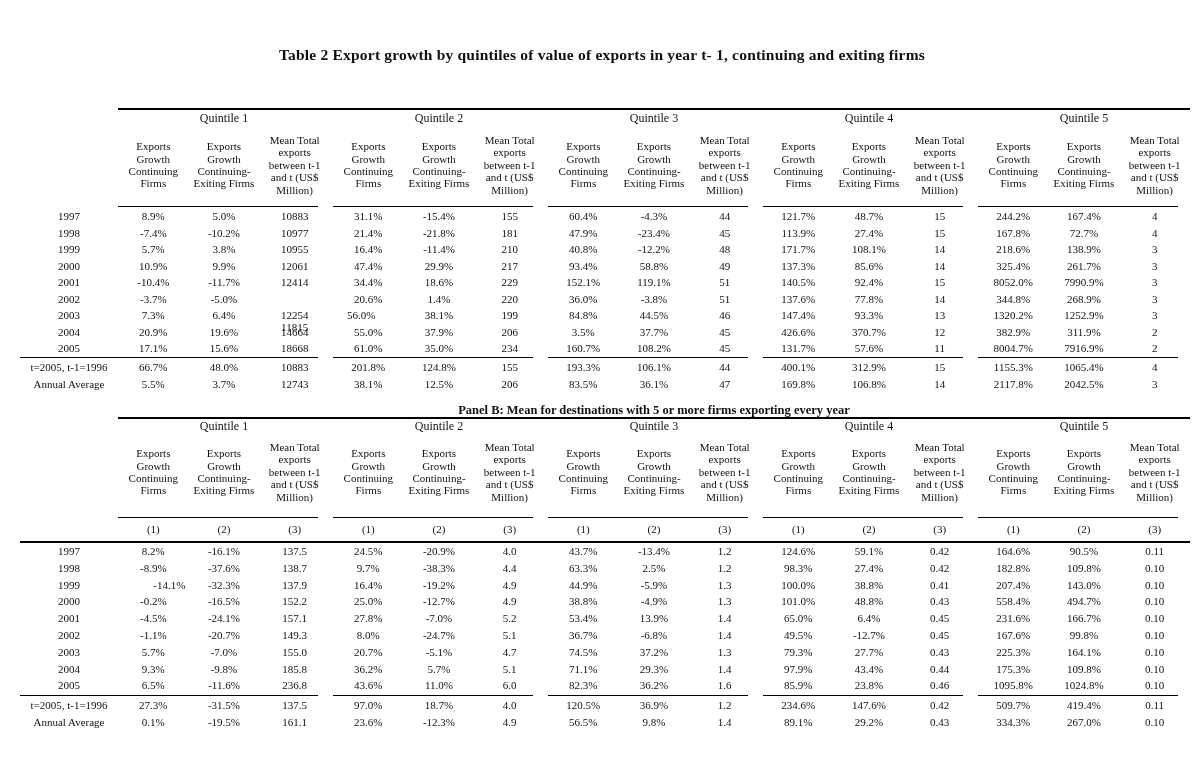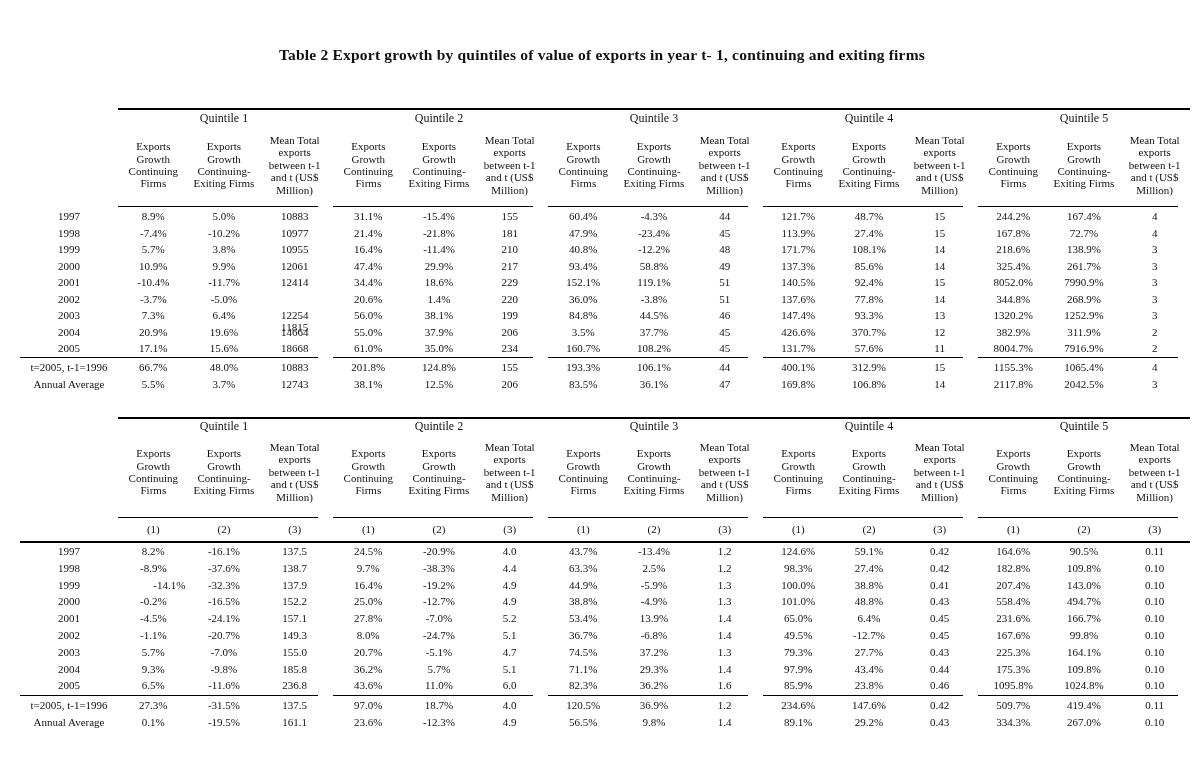--- a/index.html
+++ b/index.html
@@ -184,21 +184,21 @@
       <div class="cell" style="left: 763px; top: 198.5px; width: 70.6667px; height: 16.5px; line-height: 16.5px;">137.6%</div>
       <div class="cell" style="left: 833.667px; top: 198.5px; width: 70.6667px; height: 16.5px; line-height: 16.5px;">77.8%</div>
       <div class="cell" style="left: 904.333px; top: 198.5px; width: 70.6667px; height: 16.5px; line-height: 16.5px;">14</div>
       <div class="cell" style="left: 978px; top: 198.5px; width: 70.6667px; height: 16.5px; line-height: 16.5px;">344.8%</div>
       <div class="cell" style="left: 1048.67px; top: 198.5px; width: 70.6667px; height: 16.5px; line-height: 16.5px;">268.9%</div>
       <div class="cell" style="left: 1119.33px; top: 198.5px; width: 70.6667px; height: 16.5px; line-height: 16.5px;">3</div>
       <div class="rlabel" style="left: 20px; top: 215px; width: 98px; height: 16.5px; line-height: 16.5px;">2003</div>
       <div class="cell" style="left: 118px; top: 215px; width: 70.6667px; height: 16.5px; line-height: 16.5px;">7.3%</div>
       <div class="cell" style="left: 188.667px; top: 215px; width: 70.6667px; height: 16.5px; line-height: 16.5px;">6.4%</div>
       <div class="cell" style="left: 259.333px; top: 215px; width: 70.6667px; height: 16.5px; line-height: 16.5px;">12254</div>
-      <div class="cell" style="left: 333px; top: 215px; width: 70.6667px; height: 16.5px; line-height: 16.5px;">56.0%</div>
+      <div class="cell" style="left: 326px; top: 215px; width: 70.6667px; height: 16.5px; line-height: 16.5px;">56.0%</div>
       <div class="cell" style="left: 403.667px; top: 215px; width: 70.6667px; height: 16.5px; line-height: 16.5px;">38.1%</div>
       <div class="cell" style="left: 474.333px; top: 215px; width: 70.6667px; height: 16.5px; line-height: 16.5px;">199</div>
       <div class="cell" style="left: 548px; top: 215px; width: 70.6667px; height: 16.5px; line-height: 16.5px;">84.8%</div>
       <div class="cell" style="left: 618.667px; top: 215px; width: 70.6667px; height: 16.5px; line-height: 16.5px;">44.5%</div>
       <div class="cell" style="left: 689.333px; top: 215px; width: 70.6667px; height: 16.5px; line-height: 16.5px;">46</div>
       <div class="cell" style="left: 763px; top: 215px; width: 70.6667px; height: 16.5px; line-height: 16.5px;">147.4%</div>
       <div class="cell" style="left: 833.667px; top: 215px; width: 70.6667px; height: 16.5px; line-height: 16.5px;">93.3%</div>
       <div class="cell" style="left: 904.333px; top: 215px; width: 70.6667px; height: 16.5px; line-height: 16.5px;">13</div>
       <div class="cell" style="left: 978px; top: 215px; width: 70.6667px; height: 16.5px; line-height: 16.5px;">1320.2%</div>
       <div class="cell" style="left: 1048.67px; top: 215px; width: 70.6667px; height: 16.5px; line-height: 16.5px;">1252.9%</div>
@@ -267,20 +267,21 @@
       <div class="cell" style="left: 618.667px; top: 283.5px; width: 70.6667px; height: 16.5px; line-height: 16.5px;">36.1%</div>
       <div class="cell" style="left: 689.333px; top: 283.5px; width: 70.6667px; height: 16.5px; line-height: 16.5px;">47</div>
       <div class="cell" style="left: 763px; top: 283.5px; width: 70.6667px; height: 16.5px; line-height: 16.5px;">169.8%</div>
       <div class="cell" style="left: 833.667px; top: 283.5px; width: 70.6667px; height: 16.5px; line-height: 16.5px;">106.8%</div>
       <div class="cell" style="left: 904.333px; top: 283.5px; width: 70.6667px; height: 16.5px; line-height: 16.5px;">14</div>
       <div class="cell" style="left: 978px; top: 283.5px; width: 70.6667px; height: 16.5px; line-height: 16.5px;">2117.8%</div>
       <div class="cell" style="left: 1048.67px; top: 283.5px; width: 70.6667px; height: 16.5px; line-height: 16.5px;">2042.5%</div>
       <div class="cell" style="left: 1119.33px; top: 283.5px; width: 70.6667px; height: 16.5px; line-height: 16.5px;">3</div>
     </div>
     <div class="panel" style="top: 401px; height: 335.6px;">
+      <div class="panel-label" style="top: 2px;">Panel B: Mean for destinations with 5 or more firms exporting every year</div>
       <div class="rule" style="left: 118px; top: 16px; width: 1072px; height: 2px;"></div>
       <div class="qlabel" style="left: 118px; top: 18px; width: 212px; height: 15px; line-height: 15px;">Quintile 1</div>
       <div class="qlabel" style="left: 333px; top: 18px; width: 212px; height: 15px; line-height: 15px;">Quintile 2</div>
       <div class="qlabel" style="left: 548px; top: 18px; width: 212px; height: 15px; line-height: 15px;">Quintile 3</div>
       <div class="qlabel" style="left: 763px; top: 18px; width: 212px; height: 15px; line-height: 15px;">Quintile 4</div>
       <div class="qlabel" style="left: 978px; top: 18px; width: 212px; height: 15px; line-height: 15px;">Quintile 5</div>
       <div class="hcell" style="left: 118px; top: 34px; width: 70.6667px; height: 74px;">
         <span>Exports Growth Continuing Firms</span>
       </div>
       <div class="hcell" style="left: 188.667px; top: 34px; width: 70.6667px; height: 74px;">

